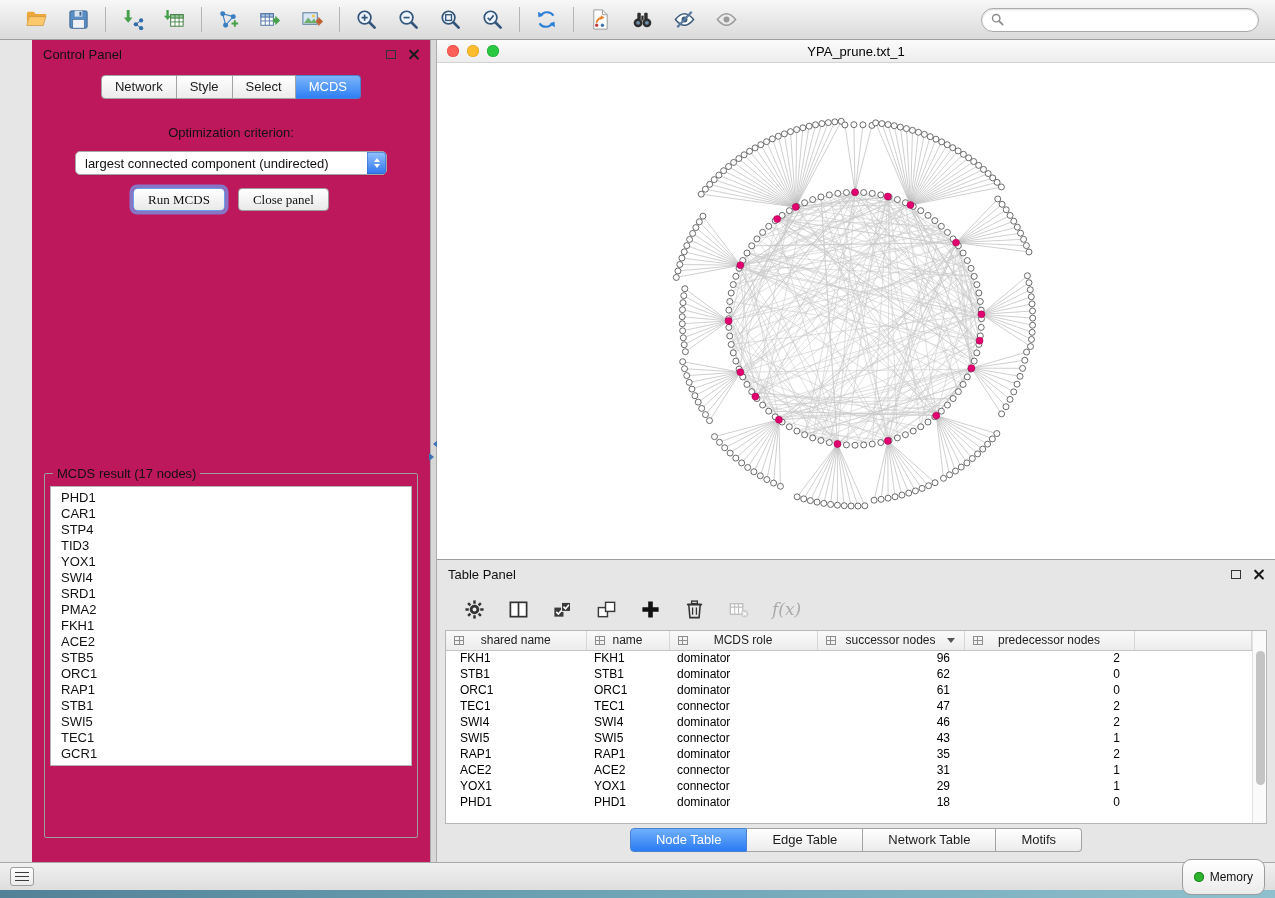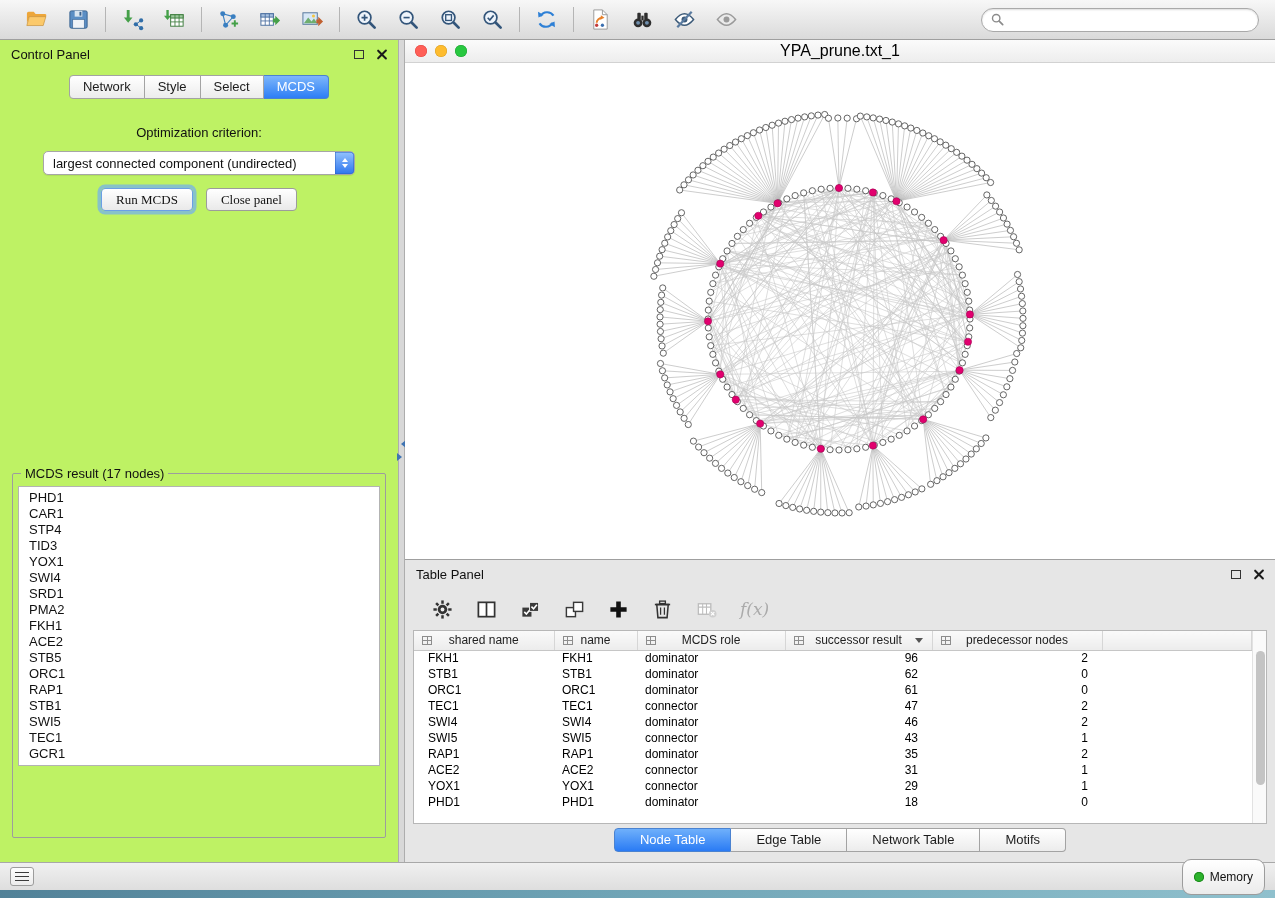--- a/index.html
+++ b/index.html
@@ -13,21 +13,21 @@
   .tsep { width:1px; height:25px; background:#b5b5b5; }
   .tbtn { width:27px; height:27px; display:flex; align-items:center; justify-content:center; cursor:default; }
   .tbtn svg { width:23px; height:23px; }
   .search-box { margin-left:auto; margin-right:6px; width:278px; height:24px; border:1px solid #a9a9a9; border-radius:13px; background:#fff; display:flex; align-items:center; padding:0 9px; gap:6px; box-shadow:inset 0 1px 2px rgba(0,0,0,.14); }
   .search-box svg { width:13px; height:13px; flex:0 0 13px; }
   .search-box input { border:none; outline:none; flex:1; font-size:12px; font-family:inherit; background:transparent; }
 
   .main { flex:1; display:flex; min-height:0; }
 
   
-  .control-panel { width:398px; flex:0 0 398px; background:#bef264; display:flex; flex-direction:column; }
+  .control-panel { width:398px; flex:0 0 398px; background:#be185d; display:flex; flex-direction:column;margin-left:32px; }
   .panel-header { height:28px; flex:0 0 28px; display:flex; align-items:center; padding:0 11px; font-size:13px; color:#111; }
   .win-controls { margin-left:auto; display:flex; gap:12px; align-items:center; }
   .float-icon { width:10px; height:9px; border:1.5px solid #333; }
   .close-x { position:relative; width:11px; height:11px; }
   .close-x::before,.close-x::after { content:""; position:absolute; left:4.5px; top:-1px; width:2.2px; height:13px; background:#1b1b1b; border-radius:1px; }
   .close-x::before { transform:rotate(45deg); } .close-x::after { transform:rotate(-45deg); }
 
   .cp-tabs { display:flex; justify-content:center; margin:7px 0 2px; }
   .cp-tab { font-size:13px; padding:3px 13px 4px; background:linear-gradient(#ffffff,#ececec); border:1px solid #a3a3a3; border-left-width:0; color:#1c1c1c; }
   .cp-tab:first-child { border-left-width:1px; border-radius:4px 0 0 4px; }
@@ -57,21 +57,21 @@
 
   
   .right-col { flex:1; display:flex; flex-direction:column; min-width:0; }
   .network-panel { height:520px; flex:0 0 520px; display:flex; flex-direction:column; background:#fff; border-bottom:1px solid #9f9f9f; }
   .net-titlebar { height:23px; flex:0 0 23px; background:linear-gradient(#fbfbfb,#ededed); border-bottom:1px solid #d2d2d2; display:flex; align-items:center; padding:0 10px; position:relative; }
   .traffic { display:flex; gap:8px; z-index:2; }
   .light { width:12px; height:12px; border-radius:50%; }
   .light.red { background:#ff5f57; box-shadow:inset 0 0 0 .5px #df4540; }
   .light.yellow { background:#febc2e; box-shadow:inset 0 0 0 .5px #d79e24; }
   .light.green { background:#28c840; box-shadow:inset 0 0 0 .5px #1f9e33; }
-  .net-title { position:absolute; left:0; right:0; text-align:center; font-size:16px; color:#000; }
+  .net-title { position:absolute; left:0; right:0; text-align:center; font-size:13px; color:#000; }
   .net-canvas { flex:1; position:relative; background:#fff; }
   .net-canvas svg { position:absolute; inset:0; width:100%; height:100%; }
 
   
   .table-panel { flex:1; display:flex; flex-direction:column; background:#e6e6e6; min-height:0; }
   .tp-toolbar { height:42px; flex:0 0 42px; display:flex; align-items:center; gap:17px; padding:0 0 0 24px; }
   .tp-toolbar .tbtn svg { width:21px; height:21px; }
   .fx-label { font-size:17px; font-style:italic; font-family:"DejaVu Serif", serif; color:#aaaaaa; margin-left:3px; }
   .table-wrap { margin:0 8px; height:194px; flex:0 0 194px; background:#fff; border:1px solid #b7b7b7; position:relative; overflow:hidden; }
   table.node-table { border-collapse:collapse; width:calc(100% - 14px); table-layout:fixed; }
@@ -1115,21 +1115,21 @@
             </span>
           <span class="fx-label">f(x)</span>
         </div>
         <div class="table-wrap">
           <table class="node-table">
             <thead>
                 <tr>
                   <th class="col0"><span class="hgrid"></span><span>shared name</span></th>
                   <th class="col1"><span class="hgrid"></span><span>name</span></th>
                   <th class="col2"><span class="hgrid"></span><span>MCDS role</span></th>
-                  <th class="col3"><span class="hgrid"></span><span>successor result</span><span class="sort-arrow"></span></th>
+                  <th class="col3"><span class="hgrid"></span><span>successor nodes</span><span class="sort-arrow"></span></th>
                   <th class="col4"><span class="hgrid"></span><span>predecessor nodes</span></th>
                   <th></th>
                 </tr>
               </thead>
             <tbody>
                 <tr>
                   <td class="col0">FKH1</td>
                   <td class="col1">FKH1</td>
                   <td class="col2">dominator</td>
                   <td class="col3 num">96</td>

